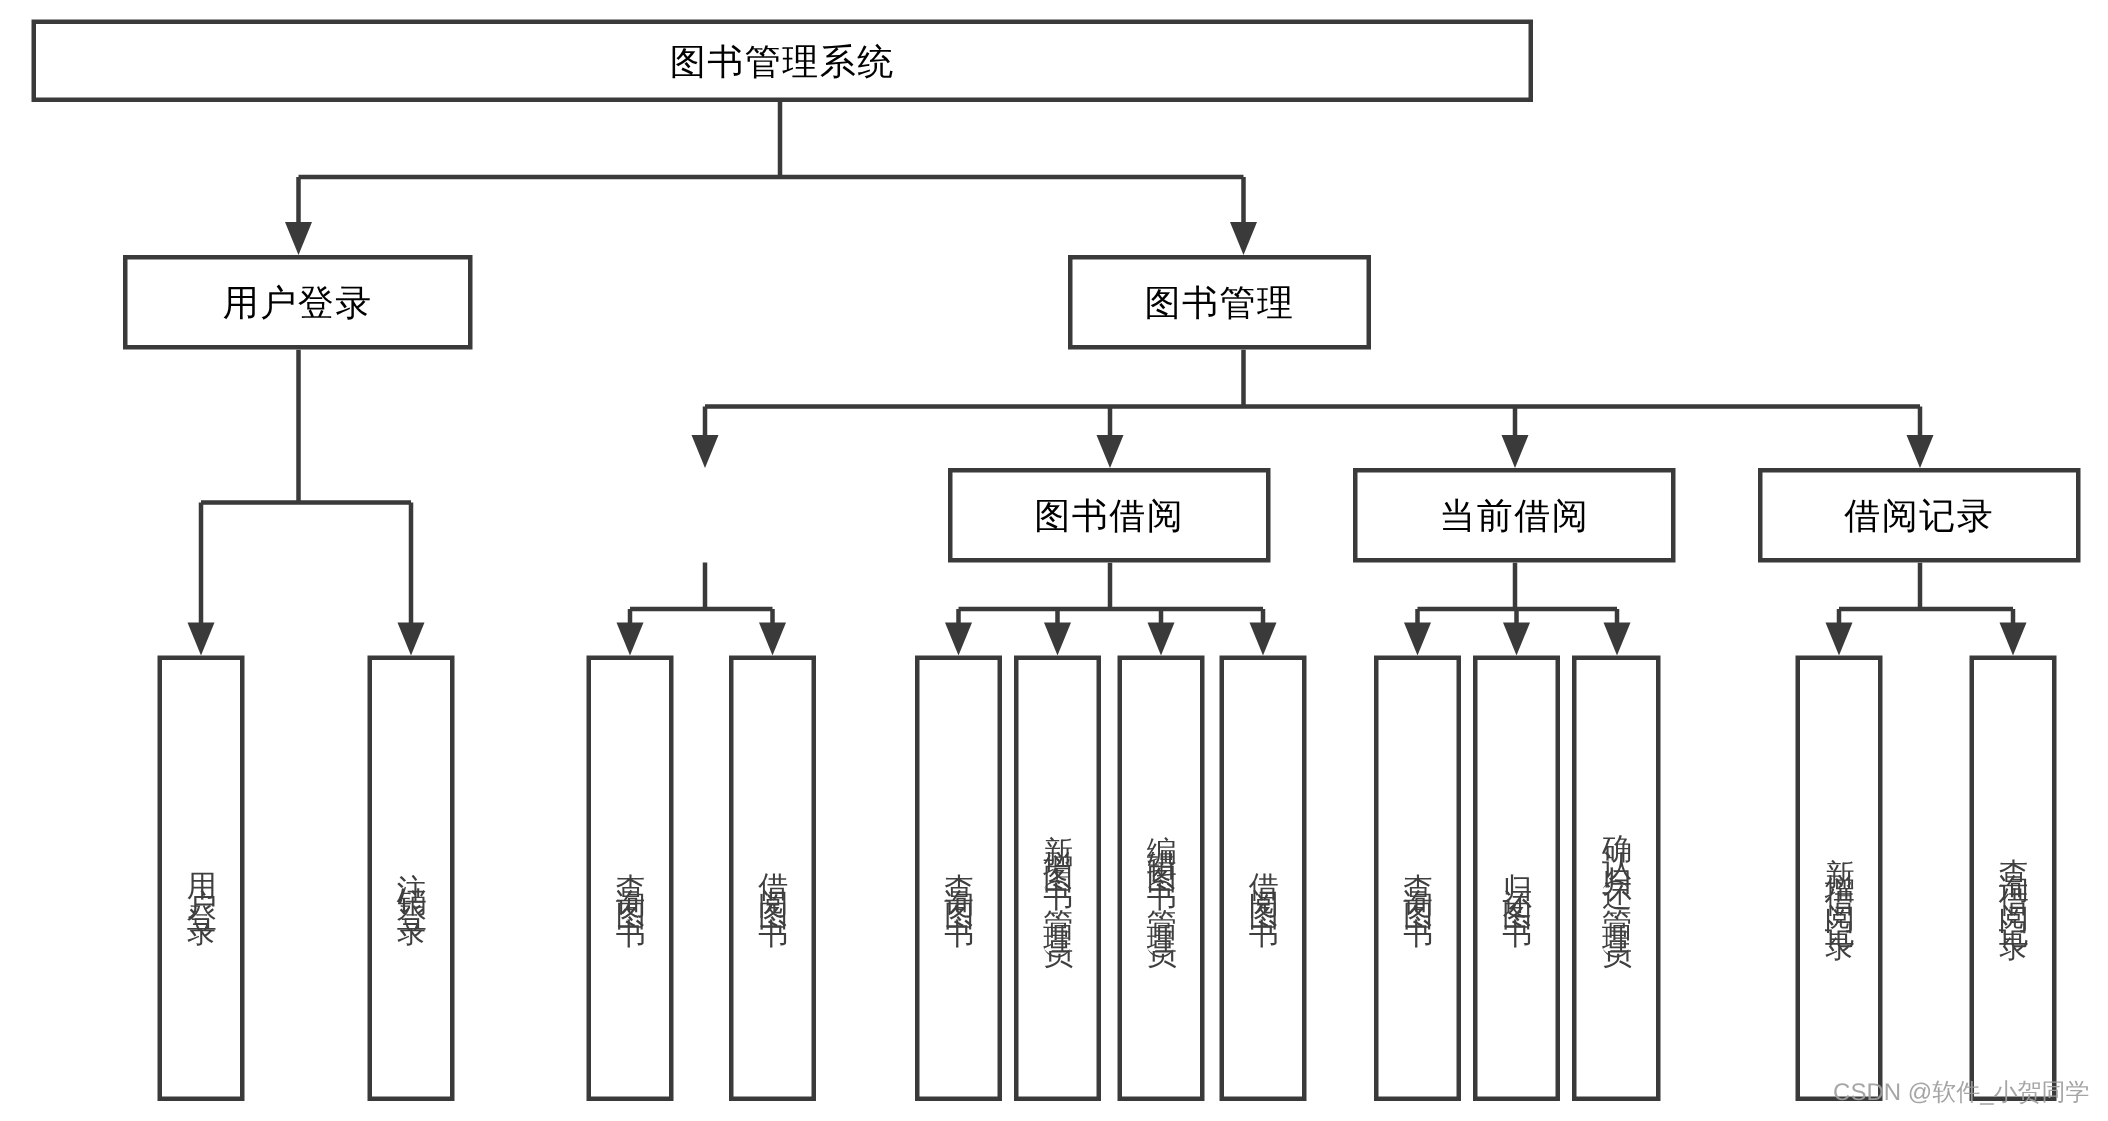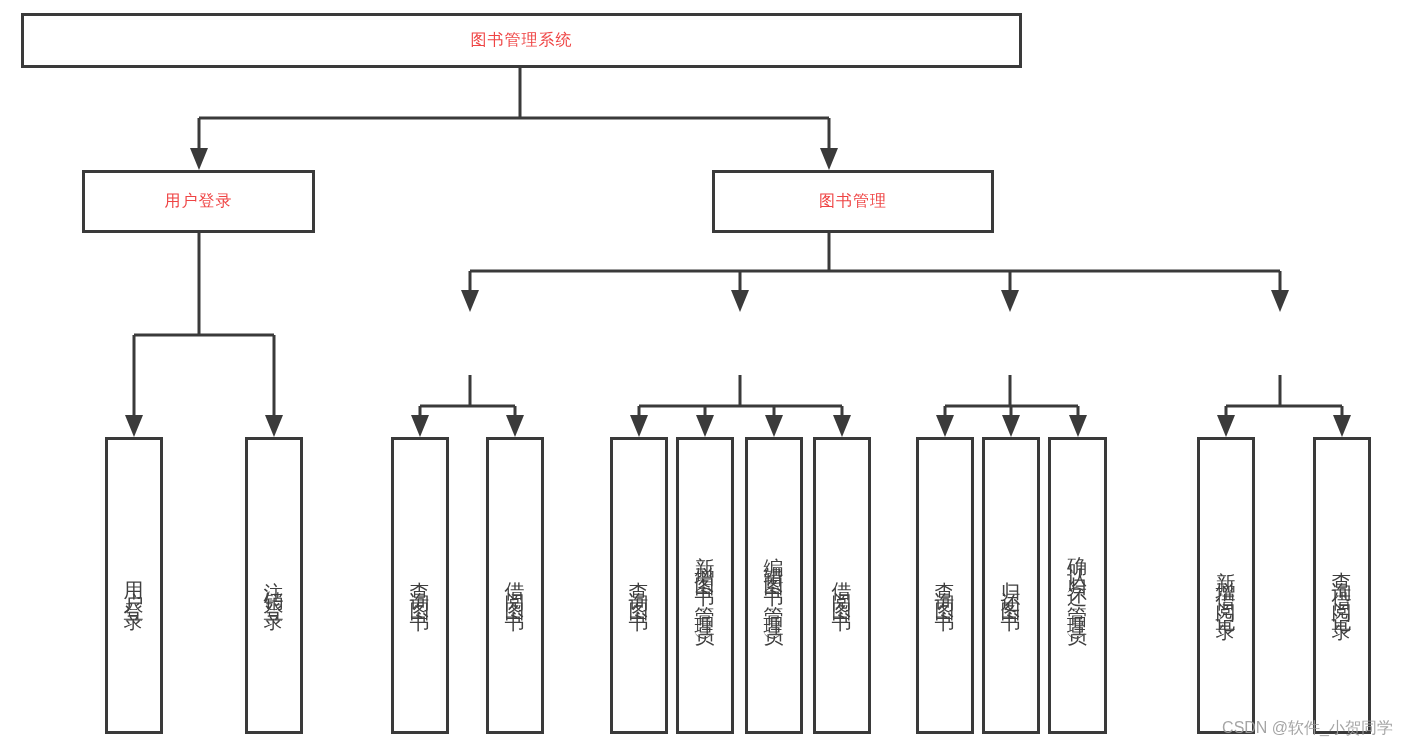--- a/index.html
+++ b/index.html
@@ -19,22 +19,22 @@
   .box {
     position: absolute;
     box-sizing: border-box;
     border: 3px solid #3a3a3a;
     background: #ffffff;
     display: flex;
     align-items: center;
     justify-content: center;
   }
   .hlabel {
-    font-size: 16px;
-    color: #ef4444;
+    font-size: 24px;
+    color: #000000;
     letter-spacing: 1px;
     white-space: nowrap;
   }
   .vlabel {
     writing-mode: vertical-rl;
     text-orientation: mixed;
     font-size: 20px;
     line-height: 1;
     letter-spacing: 10px;
     color: #3f3f3f;
@@ -95,24 +95,33 @@
     </g>
   </svg>
 
   <div class="box" style="left:21px;top:13px;width:1001px;height:55px;">
     <span class="hlabel">图书管理系统</span>
   </div>
 
   <div class="box" style="left:82px;top:170px;width:233px;height:63px;">
     <span class="hlabel">用户登录</span>
   </div>
-  <div class="box" style="left:712px;top:170px;width:282px;height:63px;">
+  <div class="box" style="left:712px;top:170px;width:202px;height:63px;">
     <span class="hlabel">图书管理</span>
   </div>
 
+  <div class="box" style="left:632px;top:312px;width:215px;height:63px;">
+    <span class="hlabel">图书借阅</span>
+  </div>
+  <div class="box" style="left:902px;top:312px;width:215px;height:63px;">
+    <span class="hlabel">当前借阅</span>
+  </div>
+  <div class="box" style="left:1172px;top:312px;width:215px;height:63px;">
+    <span class="hlabel">借阅记录</span>
+  </div>
 
   <div class="box" style="left:105px;top:437px;width:58px;height:297px;">
     <span class="vlabel">用户登录</span>
   </div>
   <div class="box" style="left:245px;top:437px;width:58px;height:297px;">
     <span class="vlabel">注销登录</span>
   </div>
 
   <div class="box" style="left:391px;top:437px;width:58px;height:297px;">
     <span class="vlabel">查询图书</span>

